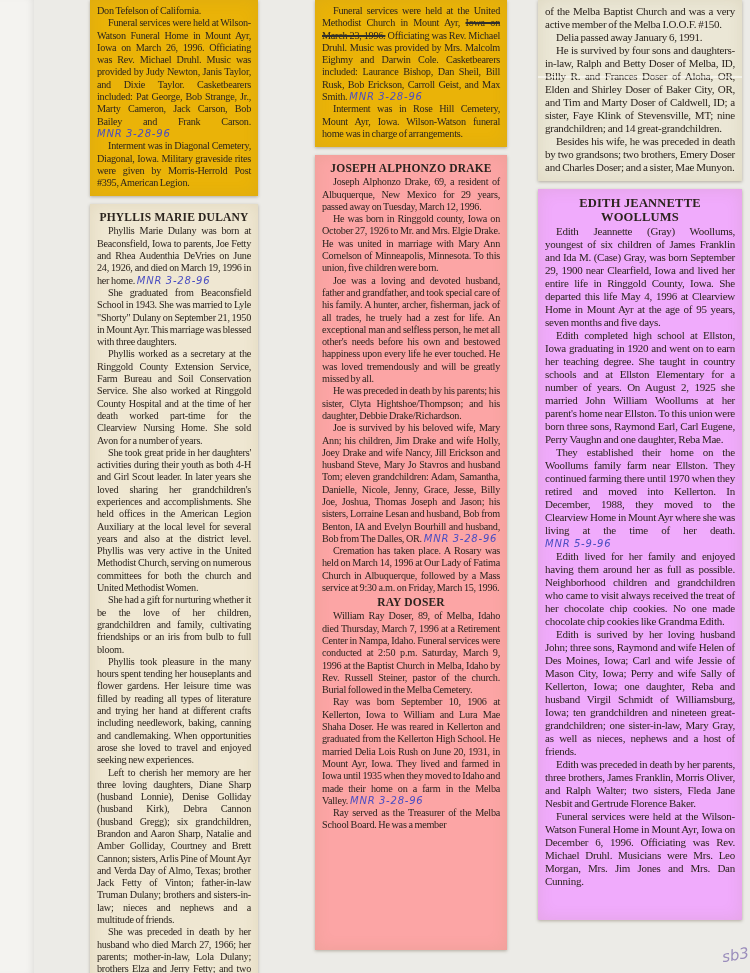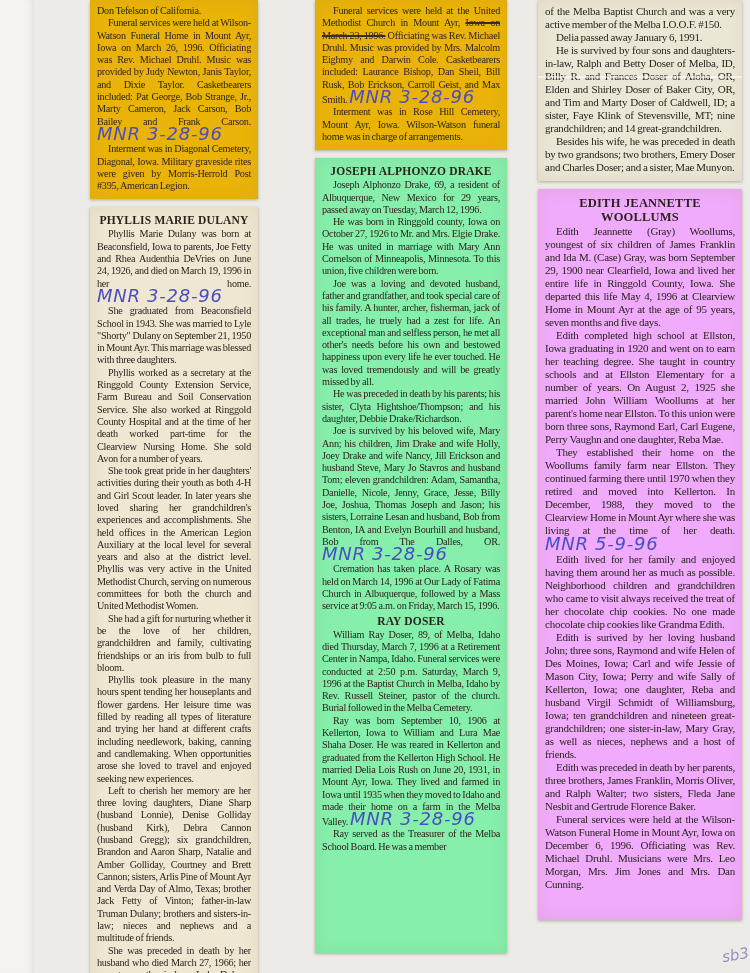--- a/index.html
+++ b/index.html
@@ -19,21 +19,21 @@
   #col3{left:538px;width:204px;}
   .clip{
     box-sizing:border-box;
     padding:5px 7px 7px 7px;
     background:#f1e9d4;
     box-shadow:0 1px 3px rgba(70,55,25,.35), inset 0 0 16px rgba(150,125,70,.14);
     color:#2b241e;
   }
   .clip.tone-b{background:#efe7d2;}
   .clip.tone-c{background:#eab308;}
-  .clip.tone-d{background:#86efac;}
+  .clip.tone-d{background:#fca5a5;}
   .clip.tone-e{background:#ebe7d6;}
   .clip.tone-f{background:#f0abfc;}
   .fill1{min-height:795px;}
   .fill2{min-height:731px;}
   .para{
     margin:0;text-align:justify;text-indent:11px;
     font-size:10.2px;line-height:12.3px;
     letter-spacing:-0.25px;word-spacing:-0.5px;
   }
   .noindent{text-indent:0;}
@@ -42,21 +42,21 @@
     margin:2px 0 1px 0;text-align:center;
     font-size:11.5px;line-height:13px;font-weight:bold;
     letter-spacing:.2px;text-indent:0;
   }
   #col3 .heading{font-size:12.5px;line-height:14px;}
   .heading.spaced{}
   .hand{
     font-family:"DejaVu Sans", sans-serif;
     font-style:italic;
     color:#4a4ec2;
-    font-size:18px;
+    font-size:10px;
     letter-spacing:.8px;
     white-space:nowrap;
   }
   .struck{
     text-decoration:line-through;
     text-decoration-thickness:1.6px;
     text-decoration-color:#30302e;
   }
   .crease{
     position:absolute;left:0;width:100%;height:2px;
@@ -107,21 +107,21 @@
     </article>
 
     <article class="clip tone-d fill1">
       <h3 class="heading">JOSEPH ALPHONZO DRAKE</h3>
       <p class="para">Joseph Alphonzo Drake, 69, a resident of Albuquerque, New Mexico for 29 years, passed away on Tuesday, March 12, 1996.</p>
       <p class="para">He was born in Ringgold county, Iowa on October 27, 1926 to Mr. and Mrs. Elgie Drake. He was united in marriage with Mary Ann Cornelson of Minneapolis, Minnesota. To this union, five children were born.</p>
       <p class="para">Joe was a loving and devoted husband, father and grandfather, and took special care of his family. A hunter, archer, fisherman, jack of all trades, he truely had a zest for life. An exceptional man and selfless person, he met all other's needs before his own and bestowed happiness upon every life he ever touched. He was loved tremendously and will be greatly missed by all.</p>
       <p class="para">He was preceded in death by his parents; his sister, Clyta Hightshoe/Thompson; and his daughter, Debbie Drake/Richardson.</p>
       <p class="para"><span>Joe is survived by his beloved wife, Mary Ann; his children, Jim Drake and wife Holly, Joey Drake and wife Nancy, Jill Erickson and husband Steve, Mary Jo Stavros and husband Tom; eleven grandchildren: Adam, Samantha, Danielle, Nicole, Jenny, Grace, Jesse, Billy Joe, Joshua, Thomas Joseph and Jason; his sisters, Lorraine Lesan and husband, Bob from Benton, IA and Evelyn Bourhill and husband, Bob from The Dalles, OR.</span>
         <span class="hand">MNR 3-28-96</span></p>
-      <p class="para">Cremation has taken place. A Rosary was held on March 14, 1996 at Our Lady of Fatima Church in Albuquerque, followed by a Mass service at 9:05 a.m. on Friday, March 15, 1996.</p>
+      <p class="para">Cremation has taken place. A Rosary was held on March 14, 1996 at Our Lady of Fatima Church in Albuquerque, followed by a Mass service at 9:30 a.m. on Friday, March 15, 1996.</p>
 
       <h3 class="heading spaced">RAY DOSER</h3>
       <p class="para">William Ray Doser, 89, of Melba, Idaho died Thursday, March 7, 1996 at a Retirement Center in Nampa, Idaho. Funeral services were conducted at 2:50 p.m. Saturday, March 9, 1996 at the Baptist Church in Melba, Idaho by Rev. Russell Steiner, pastor of the church. Burial followed in the Melba Cemetery.</p>
       <p class="para"><span>Ray was born September 10, 1906 at Kellerton, Iowa to William and Lura Mae Shaha Doser. He was reared in Kellerton and graduated from the Kellerton High School. He married Delia Lois Rush on June 20, 1931, in Mount Ayr, Iowa. They lived and farmed in Iowa until 1935 when they moved to Idaho and made their home on a farm in the Melba Valley.</span>
         <span class="hand">MNR 3-28-96</span></p>
       <p class="para">Ray served as the Treasurer of the Melba School Board. He was a member</p>
     </article>
   </div>
 
   <div class="col" id="col3">
@@ -135,21 +135,21 @@
 
     <article class="clip tone-f fill2">
       <h3 class="heading">
         <span style="display:block">EDITH JEANNETTE</span>
         <span style="display:block">WOOLLUMS</span>
       </h3>
       <p class="para">Edith Jeannette (Gray) Woollums, youngest of six children of James Franklin and Ida M. (Case) Gray, was born September 29, 1900 near Clearfield, Iowa and lived her entire life in Ringgold County, Iowa. She departed this life May 4, 1996 at Clearview Home in Mount Ayr at the age of 95 years, seven months and five days.</p>
       <p class="para">Edith completed high school at Ellston, Iowa graduating in 1920 and went on to earn her teaching degree. She taught in country schools and at Ellston Elementary for a number of years. On August 2, 1925 she married John William Woollums at her parent's home near Ellston. To this union were born three sons, Raymond Earl, Carl Eugene, Perry Vaughn and one daughter, Reba Mae.</p>
       <p class="para"><span>They established their home on the Woollums family farm near Ellston. They continued farming there until 1970 when they retired and moved into Kellerton. In December, 1988, they moved to the Clearview Home in Mount Ayr where she was living at the time of her death.</span>
         <span class="hand">MNR 5-9-96</span></p>
-      <p class="para">Edith lived for her family and enjoyed having them around her as much as possible. Neighborhood children and grandchildren who came to visit always received the treat of her chocolate chip cookies. No one made chocolate chip cookies like Grandma Edith.</p>
+      <p class="para">Edith lived for her family and enjoyed having them around her as full as possible. Neighborhood children and grandchildren who came to visit always received the treat of her chocolate chip cookies. No one made chocolate chip cookies like Grandma Edith.</p>
       <p class="para">Edith is surived by her loving husband John; three sons, Raymond and wife Helen of Des Moines, Iowa; Carl and wife Jessie of Mason City, Iowa; Perry and wife Sally of Kellerton, Iowa; one daughter, Reba and husband Virgil Schmidt of Williamsburg, Iowa; ten grandchildren and nineteen great-grandchildren; one sister-in-law, Mary Gray, as well as nieces, nephews and a host of friends.</p>
       <p class="para">Edith was preceded in death by her parents, three brothers, James Franklin, Morris Oliver, and Ralph Walter; two sisters, Fleda Jane Nesbit and Gertrude Florence Baker.</p>
       <p class="para">Funeral services were held at the Wilson-Watson Funeral Home in Mount Ayr, Iowa on December 6, 1996. Officiating was Rev. Michael Druhl. Musicians were Mrs. Leo Morgan, Mrs. Jim Jones and Mrs. Dan Cunning.</p>
     </article>
   </div>
 
   <div class="corner-note">sb3</div>
 </div>
 
 </body></html>

